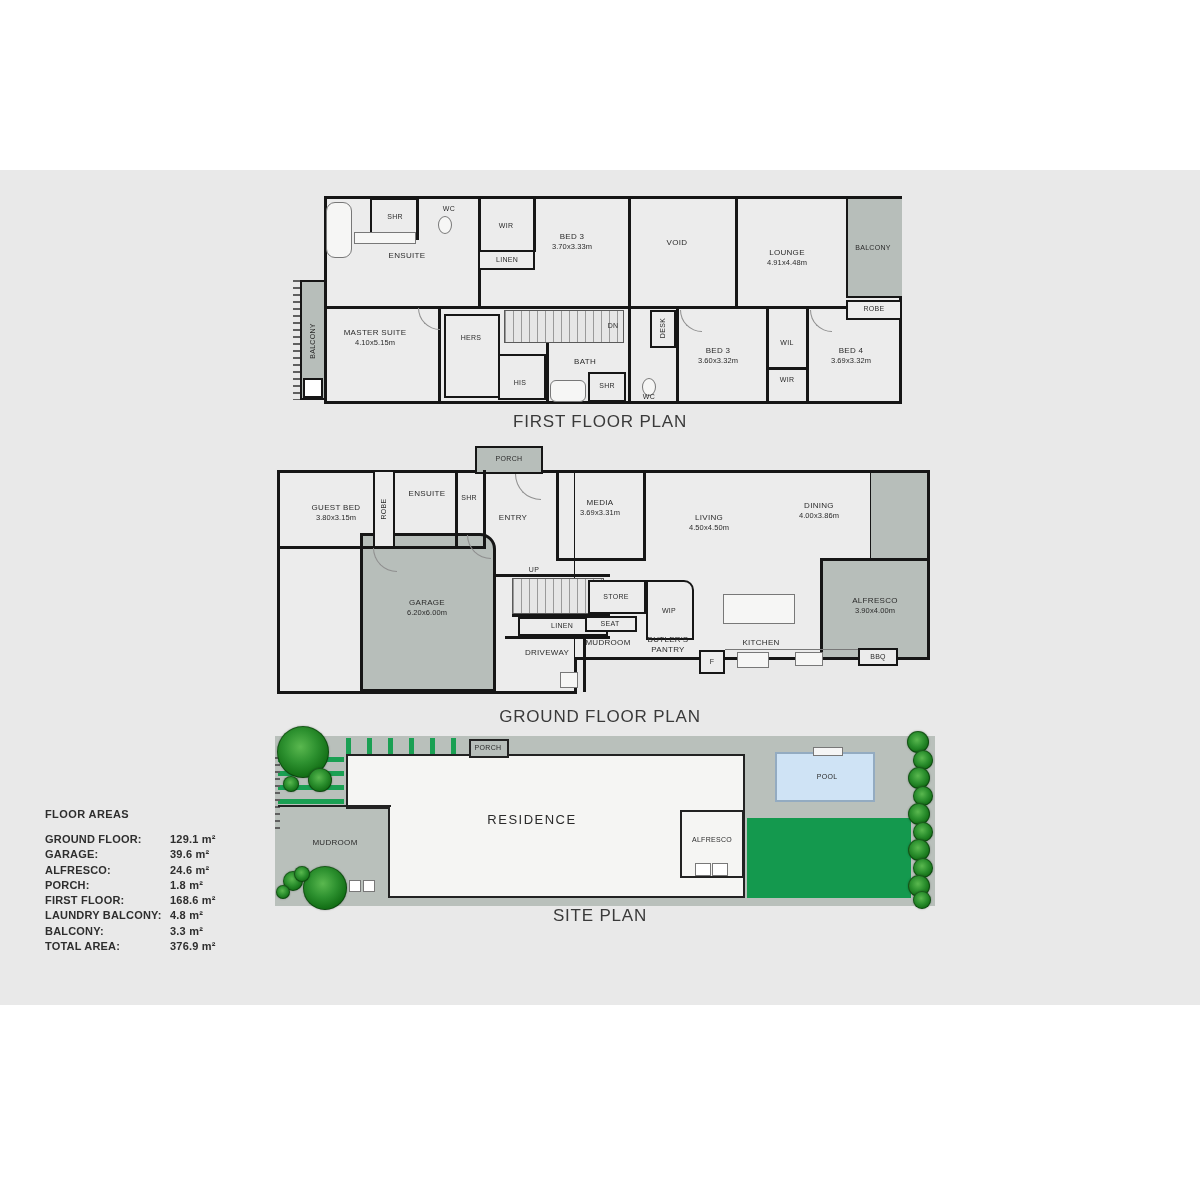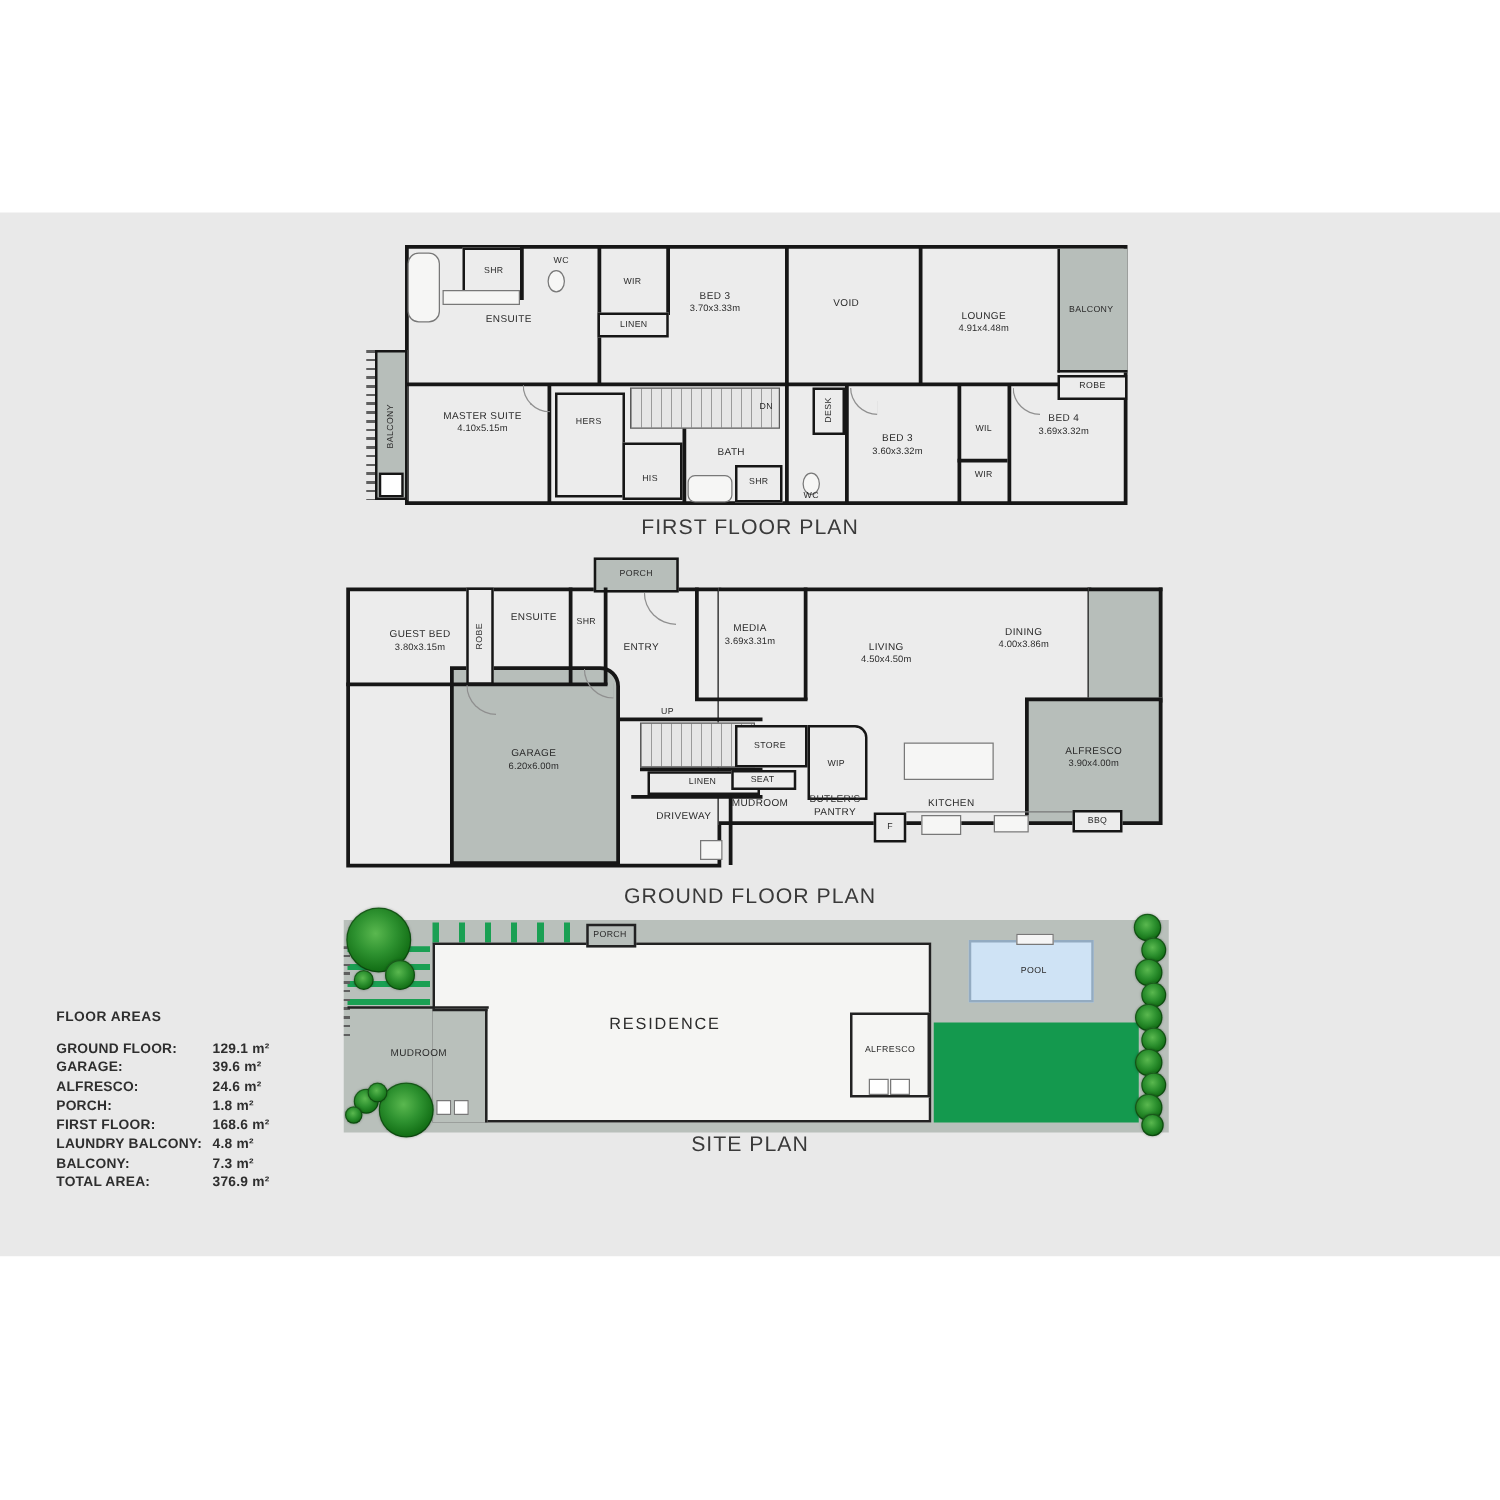--- a/index.html
+++ b/index.html
@@ -94,38 +94,38 @@
     <div class="lbl sm" style="left:207px;top:64px">LINEN</div>
     <div class="lbl" style="left:272px;top:46px">
         <span class="nm">BED 3</span>
         <span class="d">3.70x3.33m</span>
       </div>
     <div class="lbl" style="left:377px;top:47px">VOID</div>
     <div class="lbl" style="left:487px;top:62px">
         <span class="nm">LOUNGE</span>
         <span class="d">4.91x4.48m</span>
       </div>
-    <div class="lbl" style="left:86px;top:142px">
+    <div class="lbl" style="left:75px;top:142px">
         <span class="nm">MASTER SUITE</span>
         <span class="d">4.10x5.15m</span>
       </div>
     <div class="lbl sm" style="left:171px;top:142px">HERS</div>
     <div class="lbl sm" style="left:220px;top:187px">HIS</div>
     <div class="lbl sm" style="left:313px;top:130px">DN</div>
     <div class="lbl" style="left:285px;top:166px">BATH</div>
     <div class="lbl sm" style="left:307px;top:190px">SHR</div>
     <div class="lbl sm" style="left:349px;top:201px">WC</div>
     <div class="lbl vl sm" style="left:363px;top:132px">DESK</div>
     <div class="lbl" style="left:418px;top:160px">
         <span class="nm">BED 3</span>
         <span class="d">3.60x3.32m</span>
       </div>
     <div class="lbl sm" style="left:487px;top:147px">WIL</div>
     <div class="lbl sm" style="left:487px;top:184px">WIR</div>
-    <div class="lbl" style="left:551px;top:144px">
+    <div class="lbl" style="left:551px;top:160px">
         <span class="nm">BED 4</span>
         <span class="d">3.69x3.32m</span>
       </div>
   </div>
   <div class="title" style="left:600px;top:412px">FIRST FLOOR PLAN</div>
 
   <div class="plan" style="left:275px;top:446px;width:658px;height:252px">
     <div class="room" style="left:2px;top:24px;width:300px;height:224px"></div>
     <div class="room" style="left:300px;top:24px;width:298px;height:190px;border-left:none"></div>
     <div class="room gray" style="left:596px;top:24px;width:59px;height:92px;border-left:none"></div>
@@ -268,21 +268,21 @@
     <div class="far">
         <span class="l">FIRST FLOOR:</span>
         <span>168.6 m²</span>
       </div>
     <div class="far">
         <span class="l">LAUNDRY BALCONY:</span>
         <span>4.8 m²</span>
       </div>
     <div class="far">
         <span class="l">BALCONY:</span>
-        <span>7.3 m²</span>
+        <span>3.3 m²</span>
       </div>
     <div class="far">
         <span class="l">TOTAL AREA:</span>
         <span>376.9 m²</span>
       </div>
   </div>
 
 </div>
 
 </body></html>

